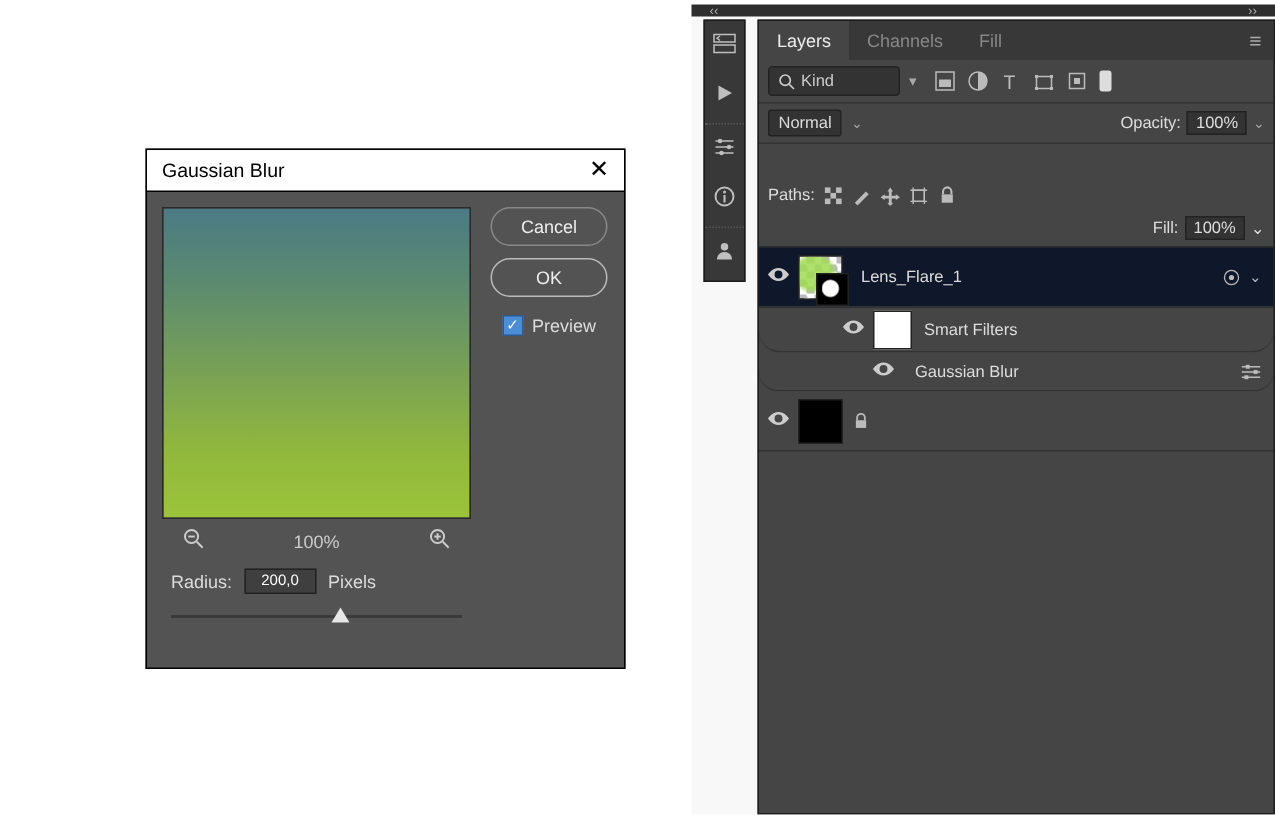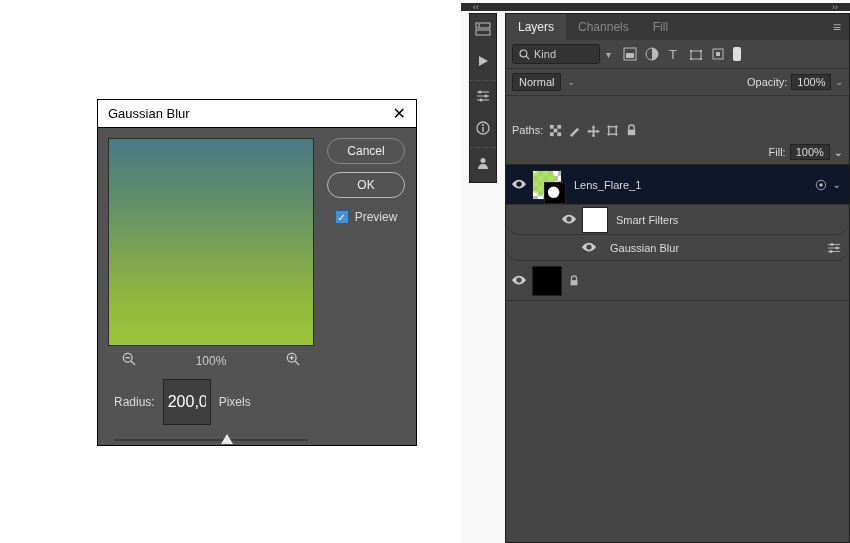--- a/index.html
+++ b/index.html
@@ -18,21 +18,21 @@
   .dlg-close { font-size: 16px; cursor: pointer; }
   .dlg-body { padding: 10px; display: flex; gap: 12px; }
   .preview-col { flex: 1; }
   .preview-box {
     width: 206px; height: 208px; border: 1px solid #2a2a2a;
     background: linear-gradient(180deg, #4b7a85 0%, #5c8b6f 25%, #7ba353 55%, #92b93c 80%, #9bc43a 100%);
   }
   .zoom-row { display: flex; justify-content: space-between; align-items: center; padding: 6px 14px 0 14px; font-size: 12px; color: #ccc; }
   .zoom-row .mag { font-size: 14px; }
   .radius-row { display: flex; align-items: center; gap: 8px; font-size: 12px; padding: 10px 6px 0 6px; color: #ddd; }
-  .radius-row input { width: 48px; background: #3f3f3f; border: 1px solid #222; color: #fff; padding: 13px 4px; font-size: 16px; text-align: center; }
+  .radius-row input { width: 48px; background: #3f3f3f; border: 1px solid #222; color: #fff; padding: 2px 4px; font-size: 10px; text-align: center; }
   .slider { position: relative; height: 18px; margin: 6px 6px 0 6px; }
   .slider-track { position: absolute; left: 0; right: 0; top: 8px; height: 2px; background: #3a3a3a; }
   .slider-thumb { position: absolute; top: 3px; left: 58%; width: 0; height: 0;
     border-left: 6px solid transparent; border-right: 6px solid transparent; border-bottom: 10px solid #e6e6e6; transform: translateX(-6px); }
 
   .btn-col { width: 80px; display: flex; flex-direction: column; gap: 8px; align-items: center; }
   .ps-btn { width: 78px; height: 26px; border-radius: 14px; border: 1px solid #888; background: #535353; color: #eee; font-size: 12px; text-align: center; line-height: 24px; cursor: pointer; }
   .ps-btn.primary { border-color: #bbb; }
   .chk-row { display: flex; align-items: center; gap: 6px; font-size: 12px; color: #ddd; margin-top: 4px; }
   .chk { width: 14px; height: 14px; background: #4a8ed6; border: 1px solid #2a5a90; display: inline-flex; align-items: center; justify-content: center; color: #fff; font-size: 10px; }

